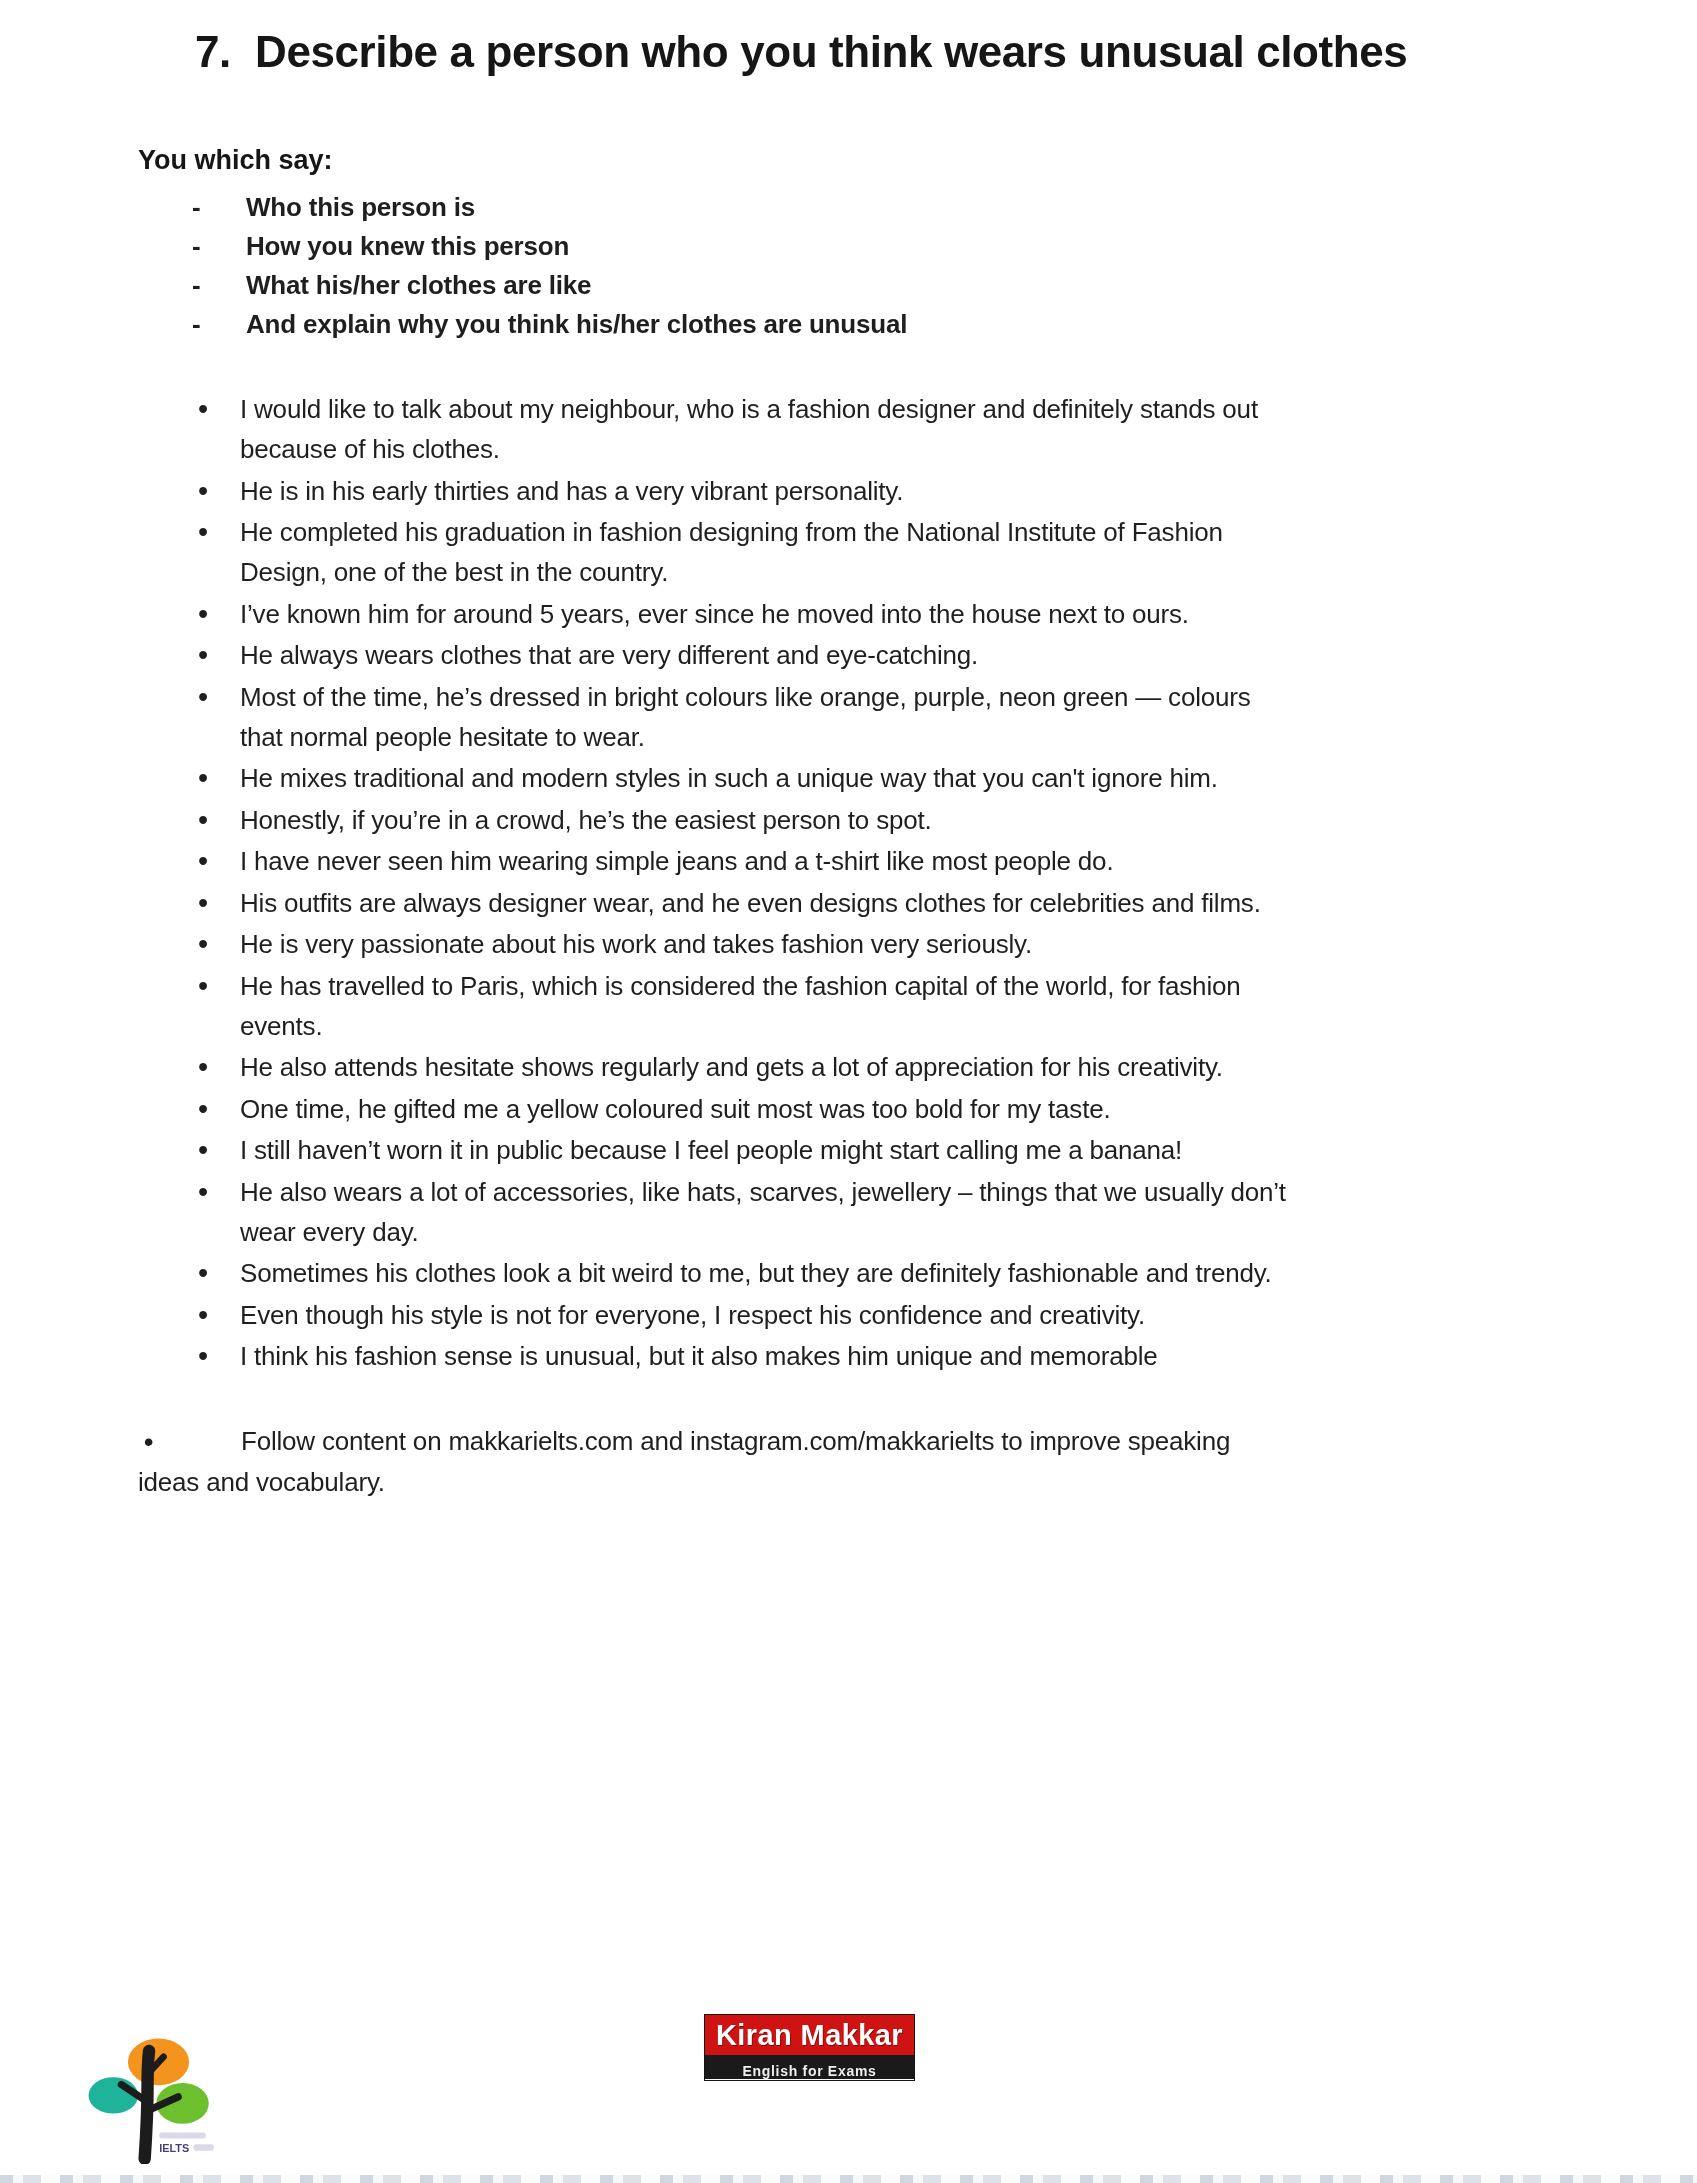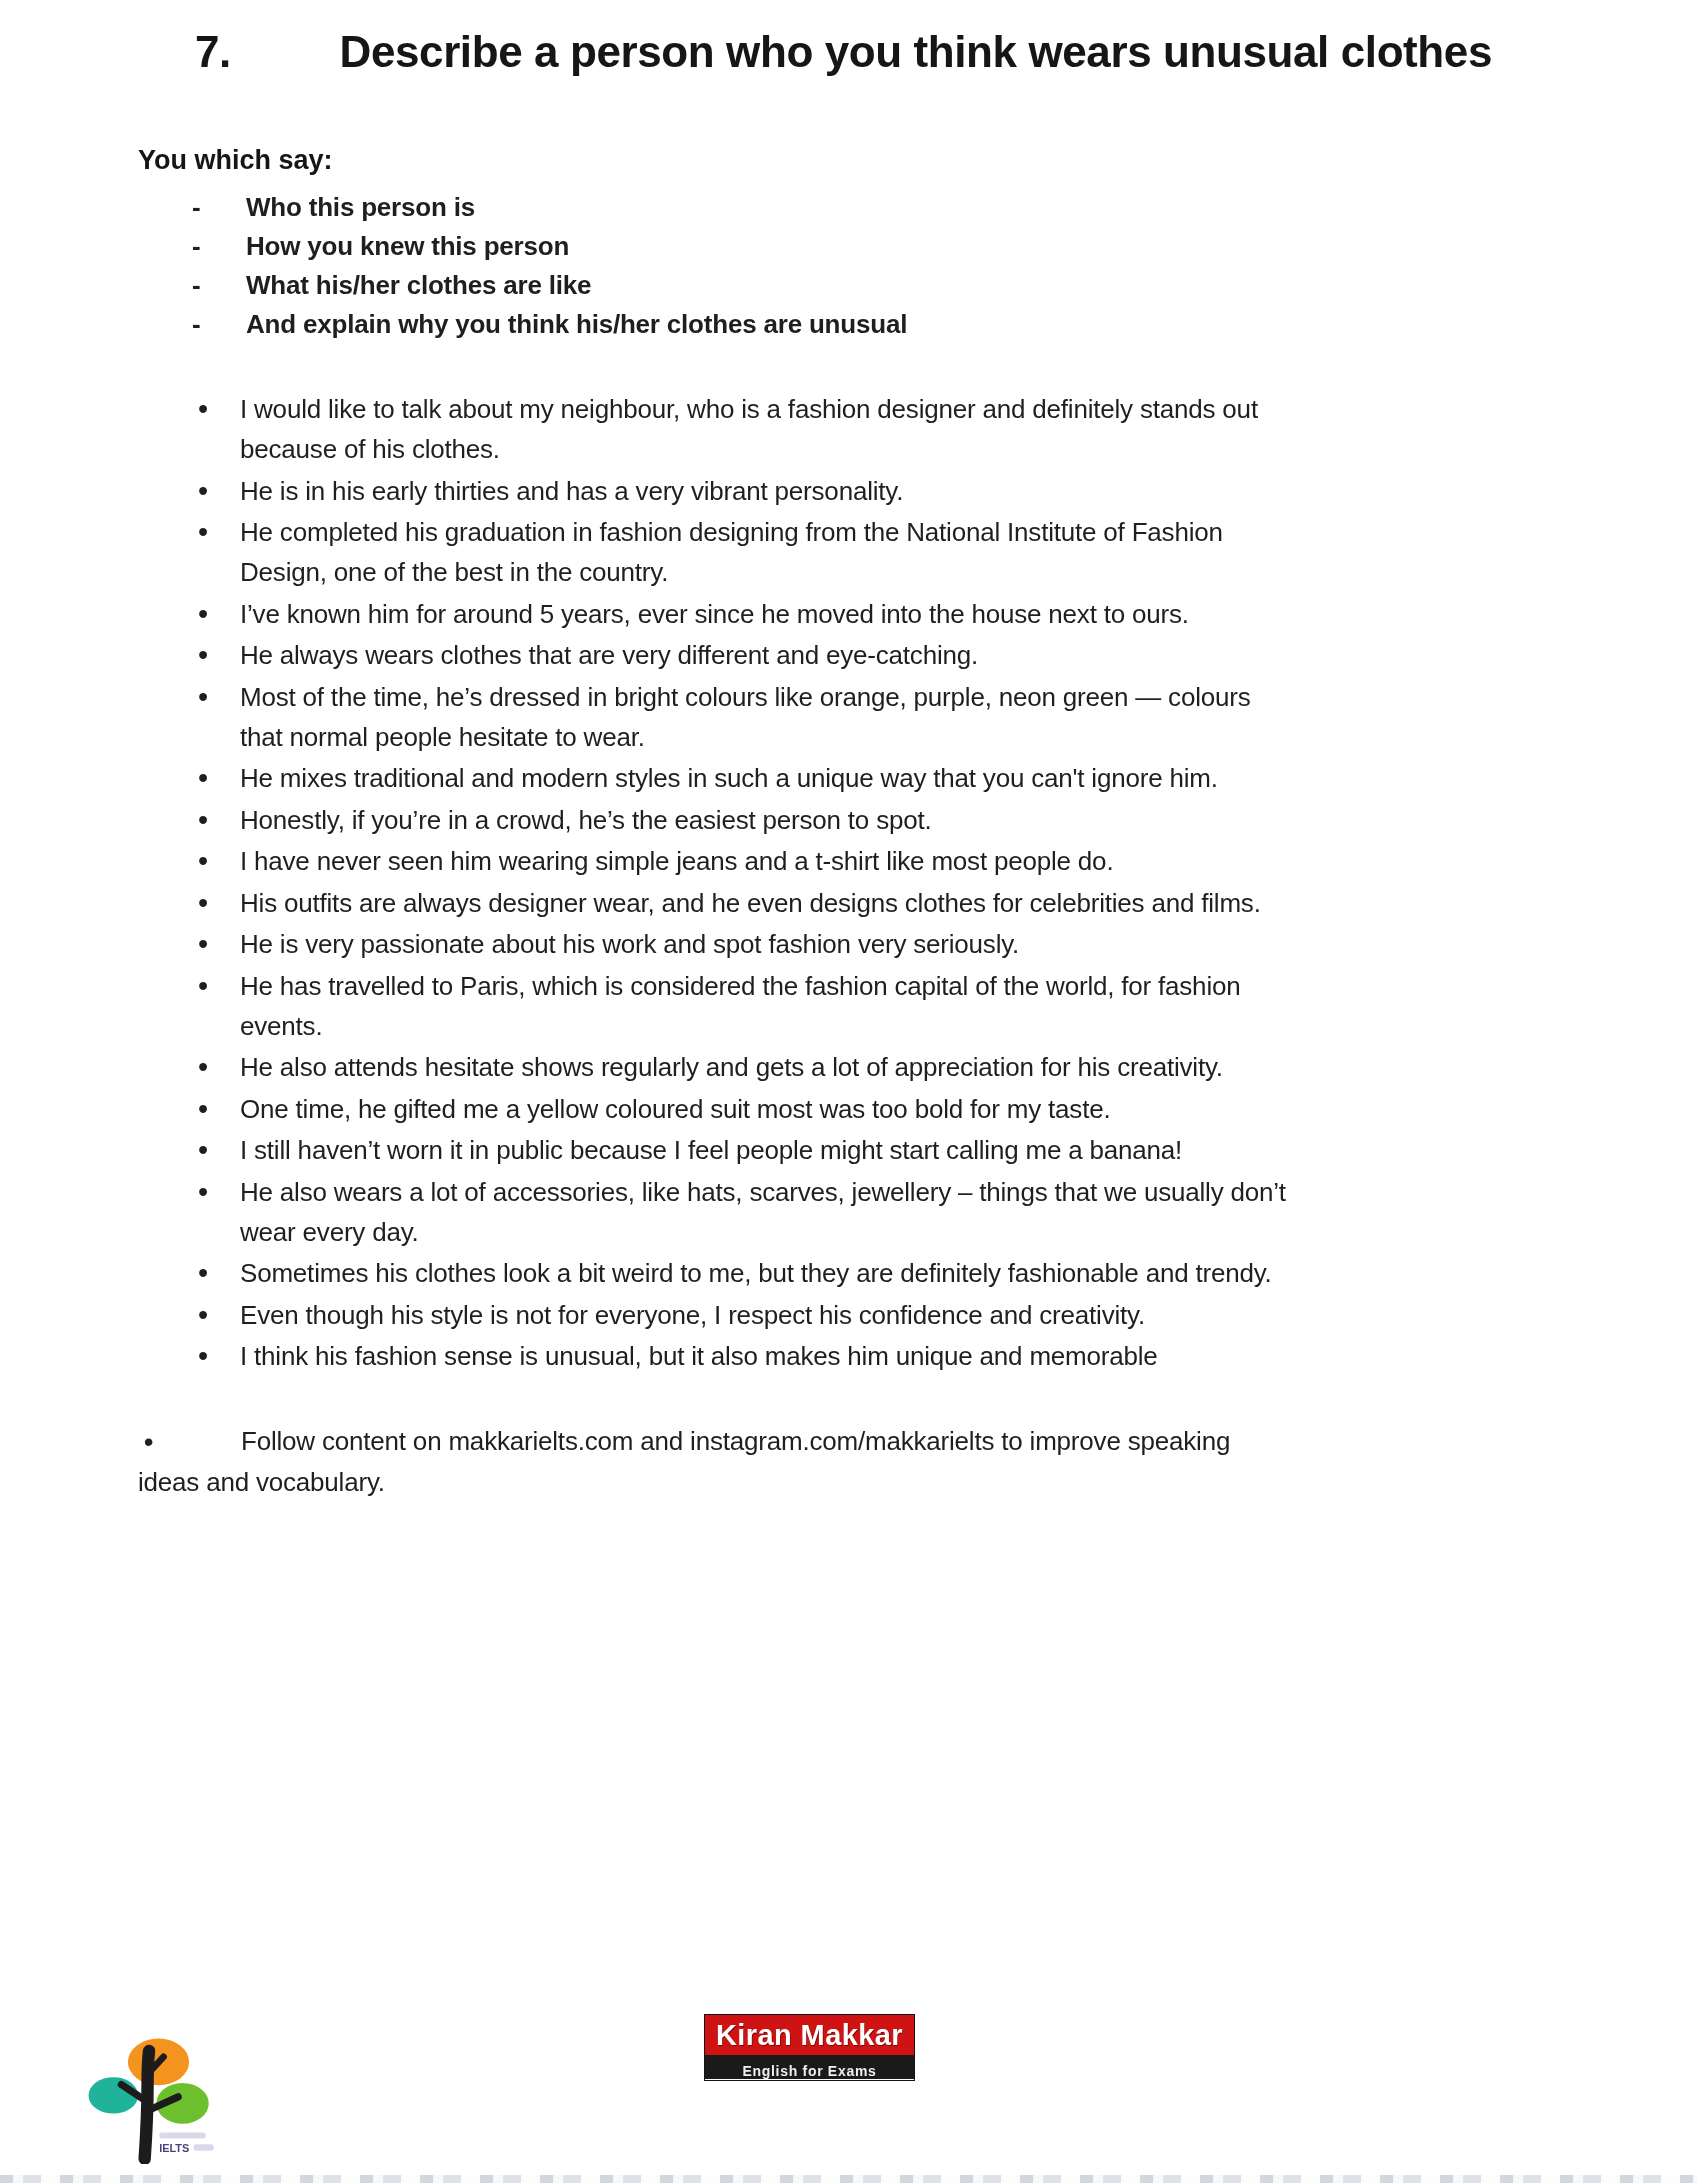--- a/index.html
+++ b/index.html
@@ -13,21 +13,21 @@
     overflow:hidden;
   }
   
   .title{
     position:absolute;left:195px;top:26px;
     display:flex;
     font-weight:bold;font-size:44px;line-height:51px;
     letter-spacing:-0.4px;color:#161616;
   }
   .title-num{width:60px;flex:none;}
-  .title-text{width:1237px;text-align:right;}
+  .title-text{width:1237px;}
   
   .say{
     position:absolute;left:138px;top:144px;
     font-size:27px;font-weight:bold;line-height:33px;color:#161616;
   }
   
   .cues{
     position:absolute;left:192px;top:188px;
     margin:0;padding:0;list-style:none;
     font-size:26px;font-weight:bold;letter-spacing:-0.2px;
@@ -159,21 +159,21 @@
       <li>
         <span class="marker">•</span>
         <span class="txt">I have never seen him wearing simple jeans and a t-shirt like most people do.</span>
       </li>
       <li>
         <span class="marker">•</span>
         <span class="txt">His outfits are always designer wear, and he even designs clothes for celebrities and films.</span>
       </li>
       <li>
         <span class="marker">•</span>
-        <span class="txt">He is very passionate about his work and spot fashion very seriously.</span>
+        <span class="txt">He is very passionate about his work and takes fashion very seriously.</span>
       </li>
       <li>
         <span class="marker">•</span>
         <span class="txt">He has travelled to Paris, which is considered the fashion capital of the world, for fashion
 events.</span>
       </li>
       <li>
         <span class="marker">•</span>
         <span class="txt">He also attends hesitate shows regularly and gets a lot of appreciation for his creativity.</span>
       </li>

